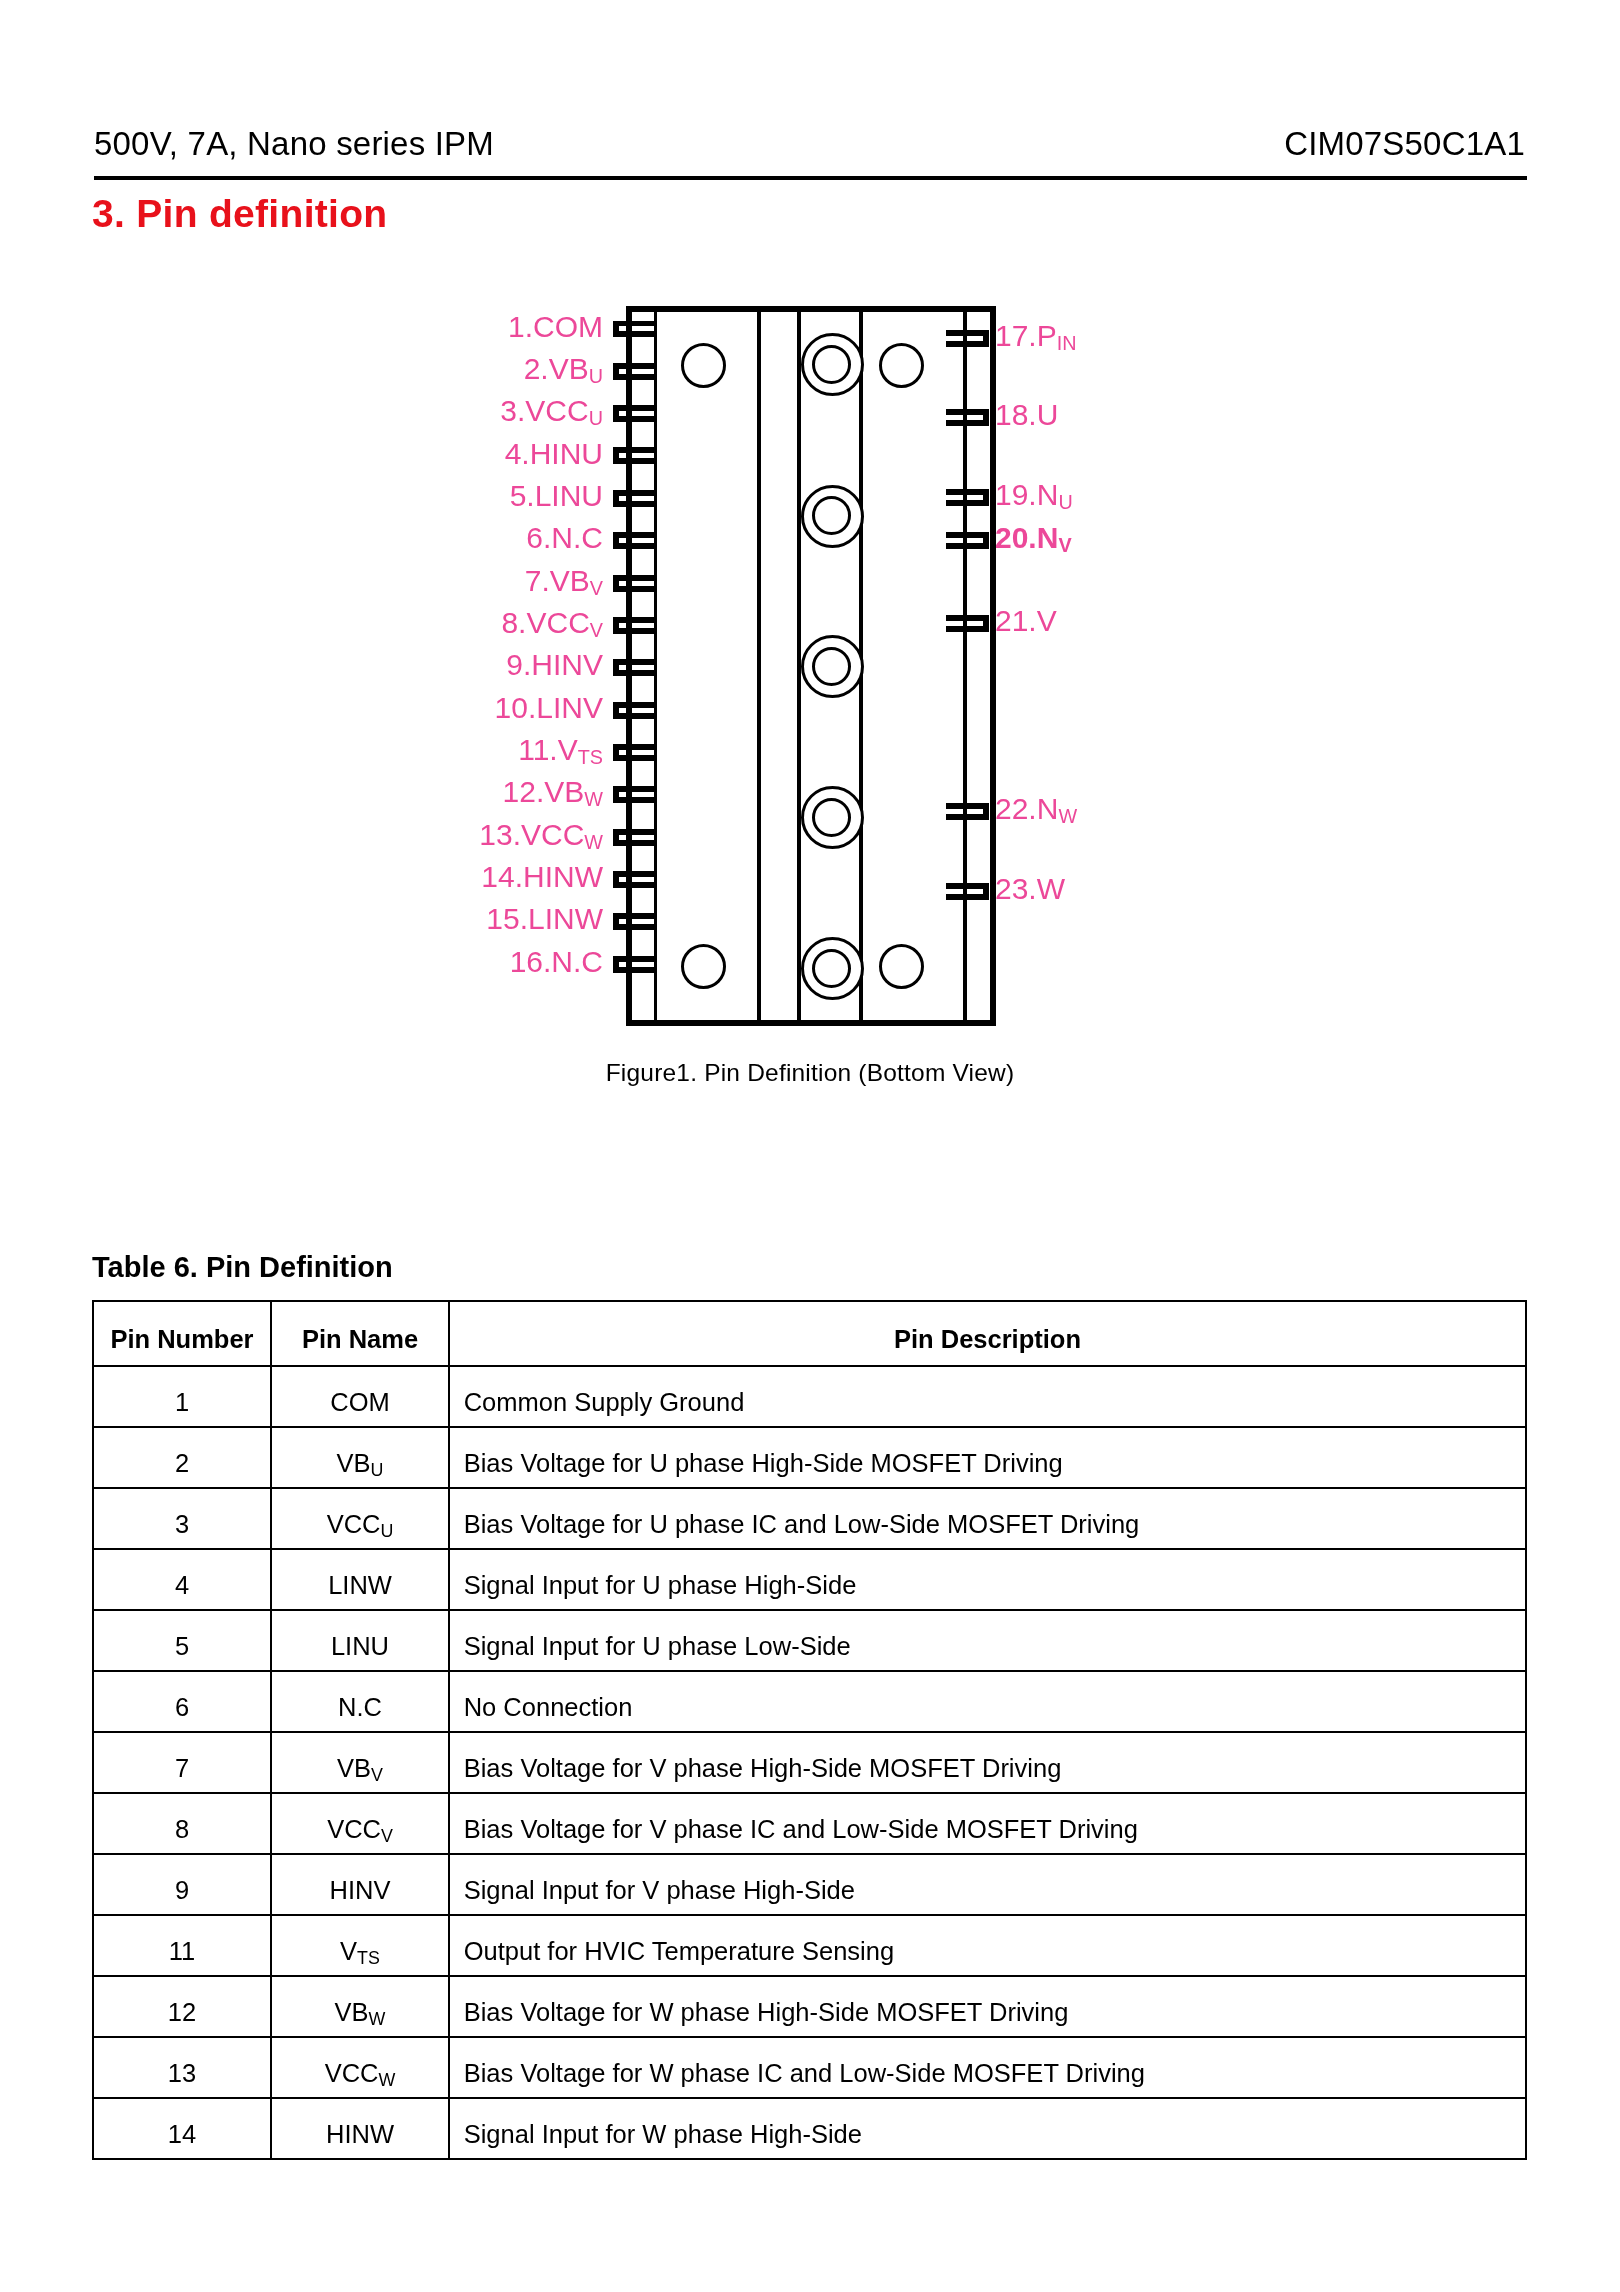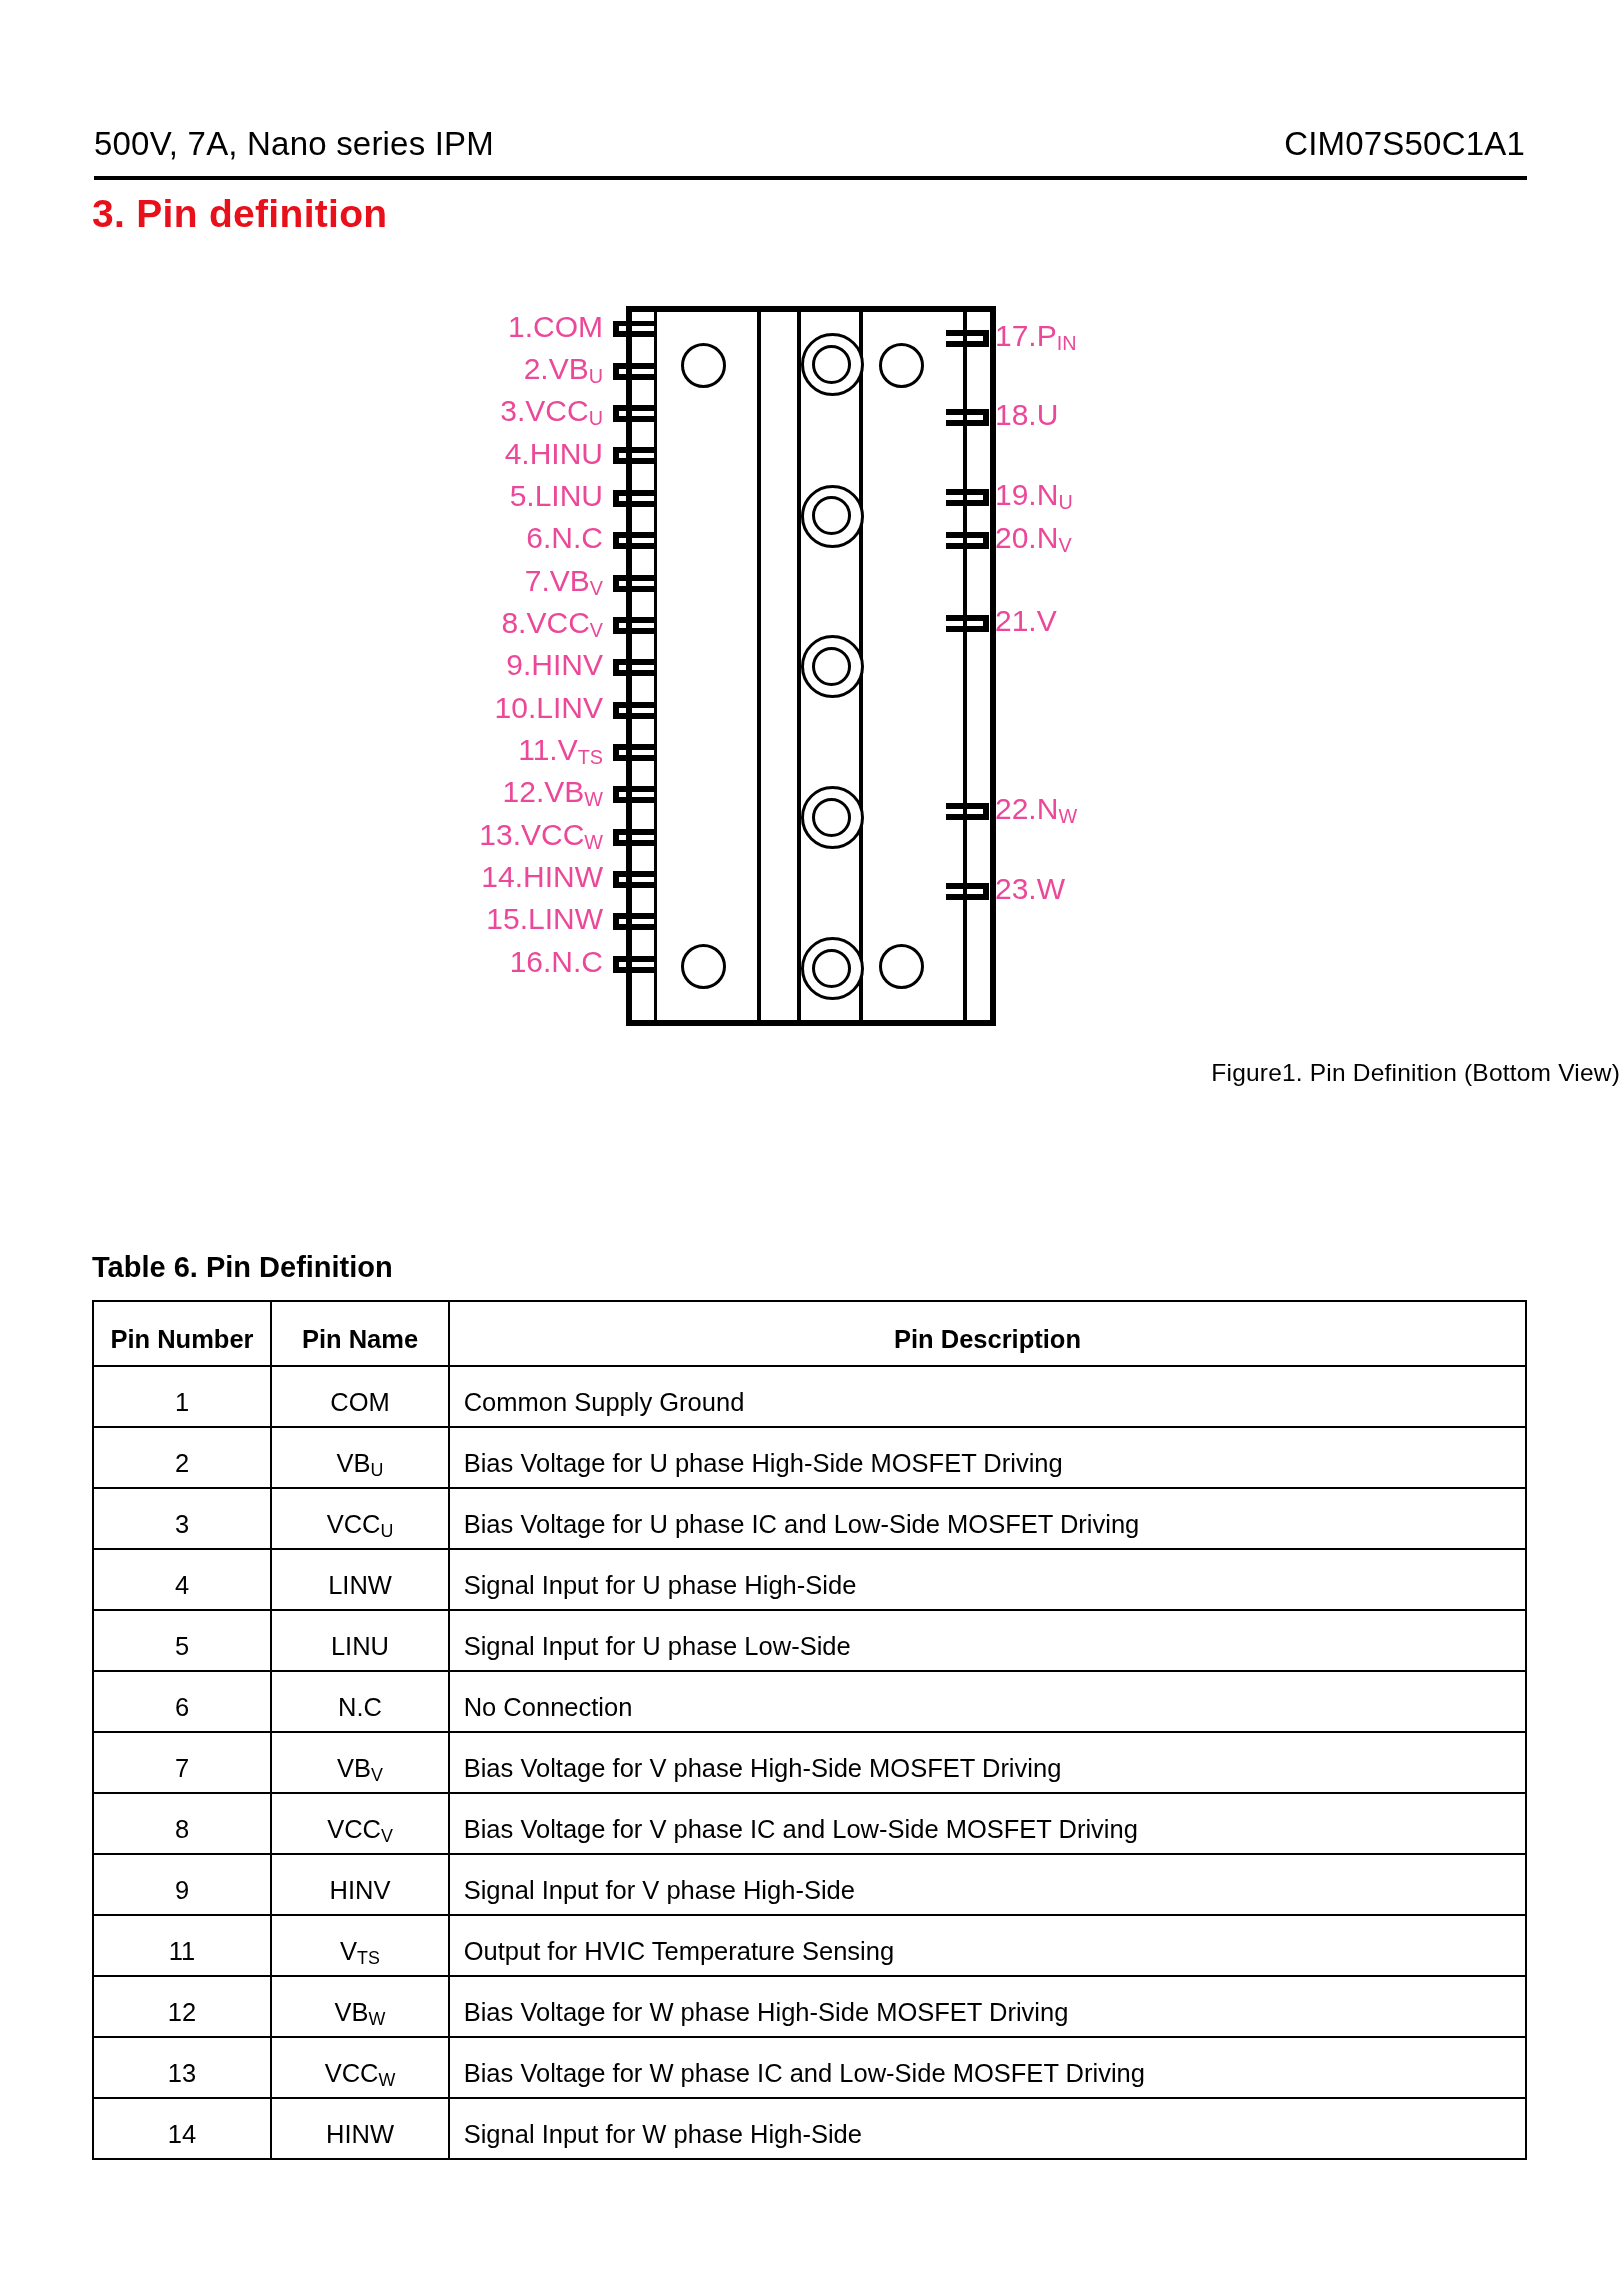--- a/index.html
+++ b/index.html
@@ -154,21 +154,21 @@
   }
   .circ.single { width: 45px; height: 45px; }
   .circ.outer  { width: 63px; height: 63px; }
   .circ.inner  { width: 39px; height: 39px; }
 
   .figure-caption {
     position: absolute;
     left: 0;
     top: 765px;
     width: 1620px;
-    text-align: right;
+    text-align: center;
     font-size: 24.5px;
     letter-spacing: 0.2px;
   }
 
   
   .table-title {
     position: absolute;
     left: 92px;
     top: 1251px;
     font-size: 29px;
@@ -240,21 +240,21 @@
         <div class="pin-label" style="top: 483px; text-align: center;">12.VB<sub>W</sub></div>
         <div class="pin-label" style="top: 526px;">13.VCC<sub>W</sub></div>
         <div class="pin-label" style="top: 568px;">14.HINW</div>
         <div class="pin-label" style="top: 610px;">15.LINW</div>
         <div class="pin-label" style="top: 653px;">16.N.C</div>
       </div>
     <div class="right-labels">
         <div class="pin-label" style="top: 27.4px;">17.P<sub>IN</sub></div>
         <div class="pin-label" style="top: 106px;">18.U</div>
         <div class="pin-label" style="top: 186px;">19.N<sub>U</sub></div>
-        <div class="pin-label" style="top: 229px;">20.N<sub>V</sub></div>
+        <div class="pin-label" style="top: 229px; font-weight: bold;">20.N<sub>V</sub></div>
         <div class="pin-label" style="top: 312px;">21.V</div>
         <div class="pin-label" style="top: 500px;">22.N<sub>W</sub></div>
         <div class="pin-label" style="top: 580px;">23.W</div>
       </div>
 
     <div class="body-outline">
       <div class="vline" style="left:21.6px;"></div>
       <div class="vline" style="left:125px;"></div>
       <div class="vline" style="left:165px;"></div>
       <div class="vline" style="left:227px;"></div>

